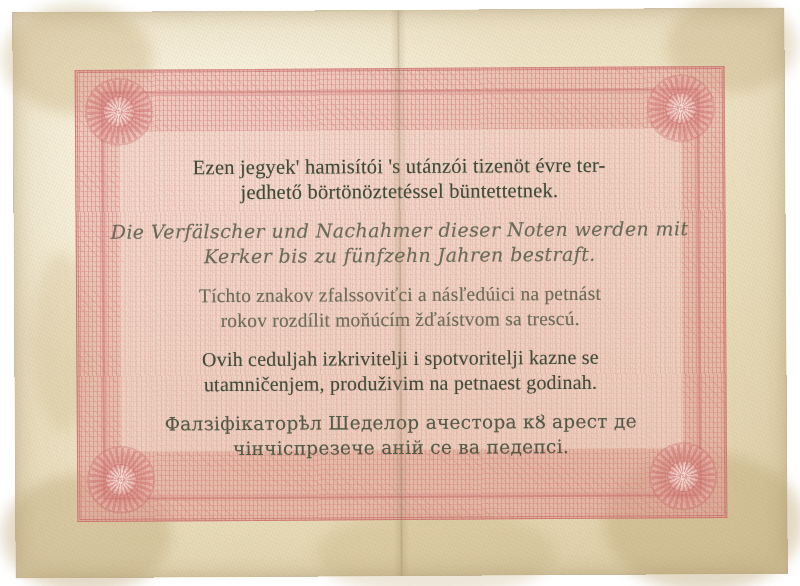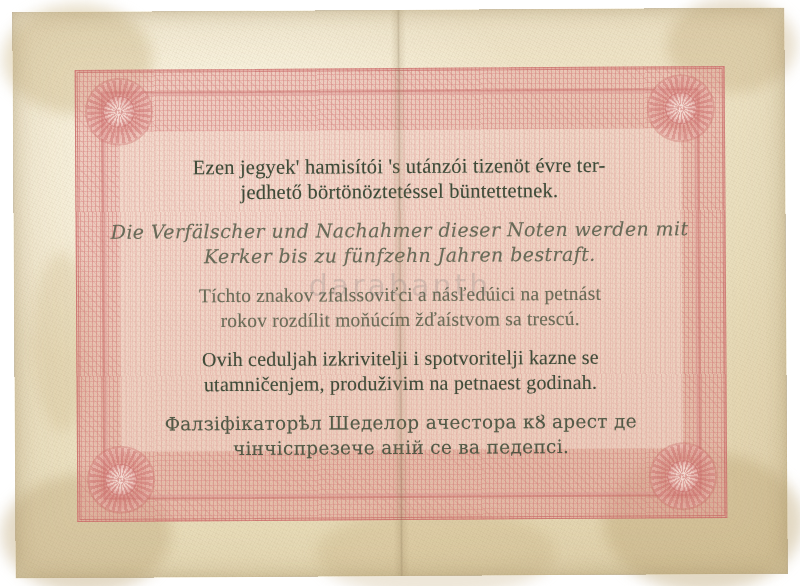--- a/index.html
+++ b/index.html
@@ -269,15 +269,14 @@
         <span class="line">чінчіспрезече аній се ва педепсі.</span>
       </div>
 
     </div>
 
     <div class="fold"></div>
     <div class="grain"></div>
     <div class="note-edge"></div>
   </div>
 
-  <div class="watermark">darabanth</div>
 
 </div>
 
 </body></html>

